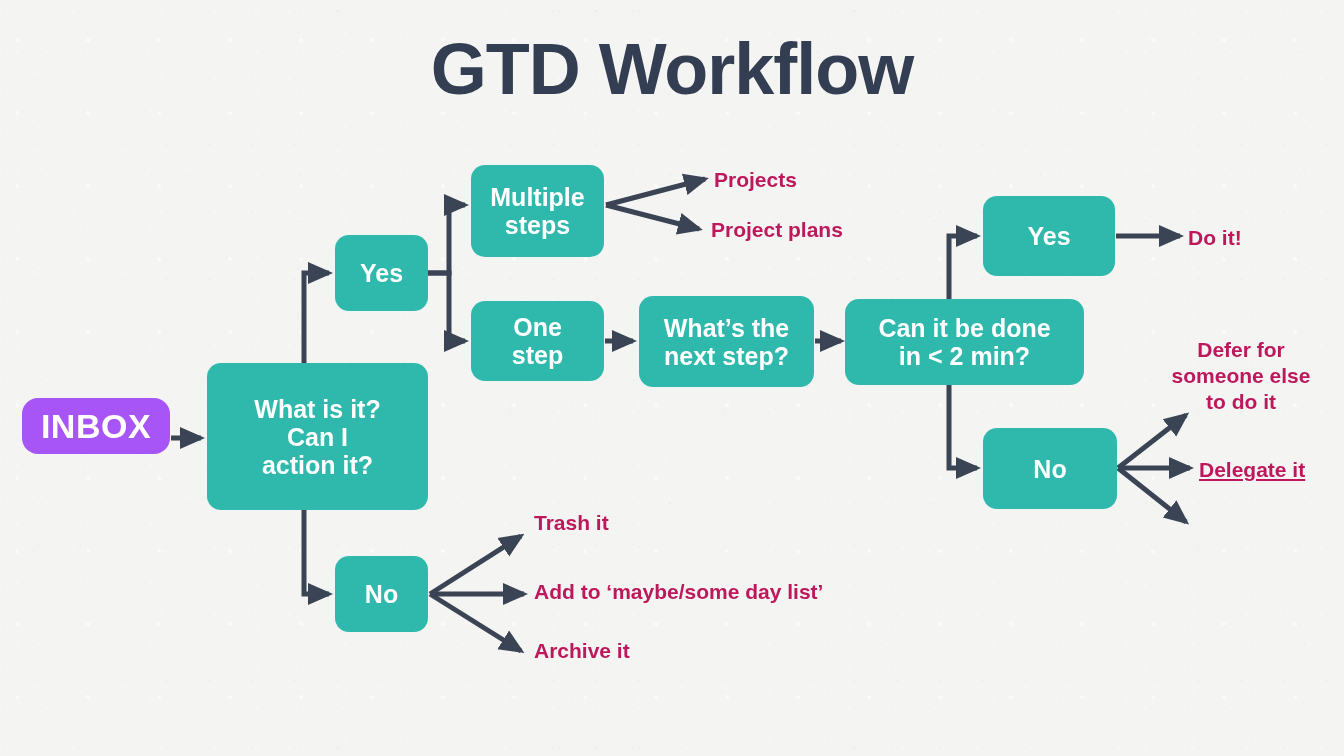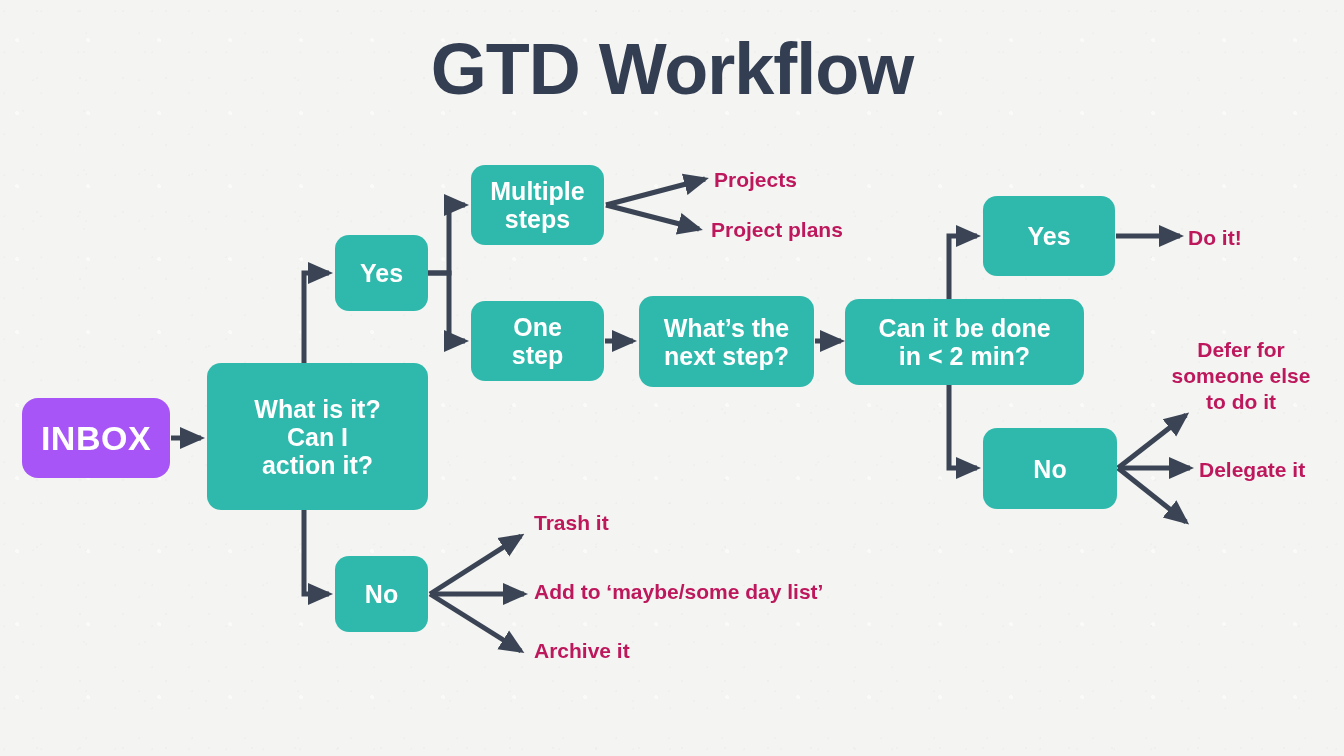--- a/index.html
+++ b/index.html
@@ -125,31 +125,31 @@
       <path d="M 1118 468 L 1186 522"></path>
 
       <path d="M 430 594 L 521 536"></path>
 
       <path d="M 430 594 L 524 594"></path>
 
       <path d="M 430 594 L 521 651"></path>
     </g>
   </svg>
 
-  <div class="node node-purple" style="left:22px; top:398px; width:148px; height:80px; font-size:34px; letter-spacing:0.5px;">INBOX</div>
+  <div class="node node-purple" style="left:22px; top:398px; width:148px; height:56px; font-size:34px; letter-spacing:0.5px;">INBOX</div>
 
   <div class="node node-teal" style="left:207px; top:363px; width:221px; height:147px; font-size:25px;">What is it?
 Can I
 action it?</div>
 
   <div class="node node-teal" style="left:335px; top:235px; width:93px; height:76px; font-size:25px;">Yes</div>
 
   <div class="node node-teal" style="left:335px; top:556px; width:93px; height:76px; font-size:25px;">No</div>
 
-  <div class="node node-teal" style="left:471px; top:165px; width:133px; height:80px; font-size:25px;text-align:center;">Multiple
+  <div class="node node-teal" style="left:471px; top:165px; width:133px; height:92px; font-size:25px;text-align:center;">Multiple
 steps</div>
 
   <div class="node node-teal" style="left:471px; top:301px; width:133px; height:80px; font-size:25px;">One
 step</div>
 
   <div class="node node-teal" style="left:639px; top:296px; width:175px; height:91px; font-size:25px;">What’s the
 next step?</div>
 
   <div class="node node-teal" style="left:845px; top:299px; width:239px; height:86px; font-size:25px;">Can it be done
 in &lt; 2 min?</div>
@@ -161,21 +161,21 @@
   <div class="endlabel" style="left:714px; top:167px;">Projects</div>
 
   <div class="endlabel" style="left:711px; top:217px;">Project plans</div>
 
   <div class="endlabel" style="left:1188px; top:225px;">Do it!</div>
 
   <div class="endlabel center" style="left:1151px; top:337px; width:180px;">Defer for
 someone else
 to do it</div>
 
-  <div class="endlabel" style="left:1199px; top:457px;">Delegate it</div>
+  <div class="endlabel" style="left:1199px; top:457px;text-decoration:underline;">Delegate it</div>
 
 
   <div class="endlabel" style="left:534px; top:510px;">Trash it</div>
 
   <div class="endlabel" style="left:534px; top:579px;">Add to ‘maybe/some day list’</div>
 
   <div class="endlabel" style="left:534px; top:638px;">Archive it</div>
 
 </div>
 

